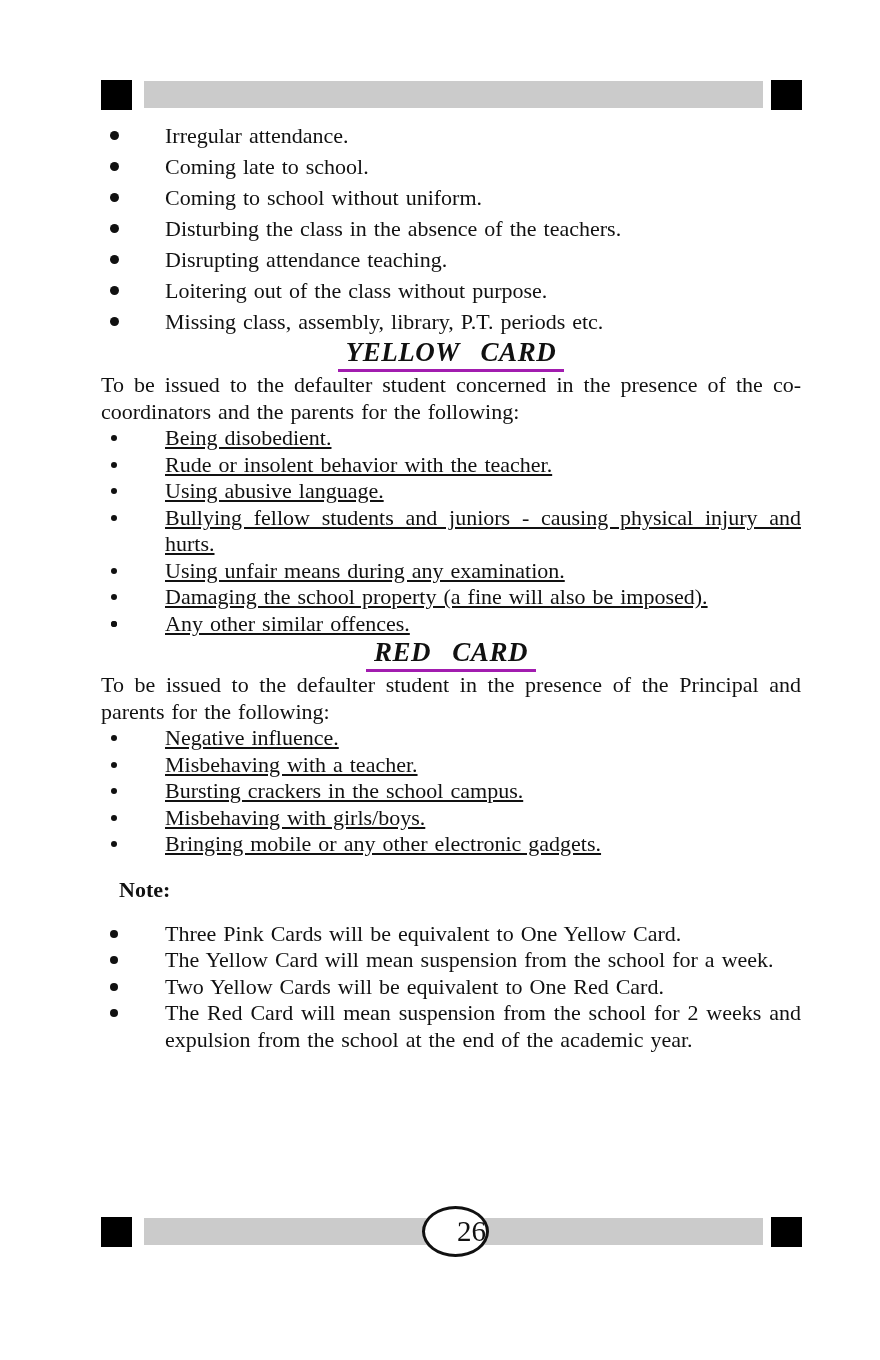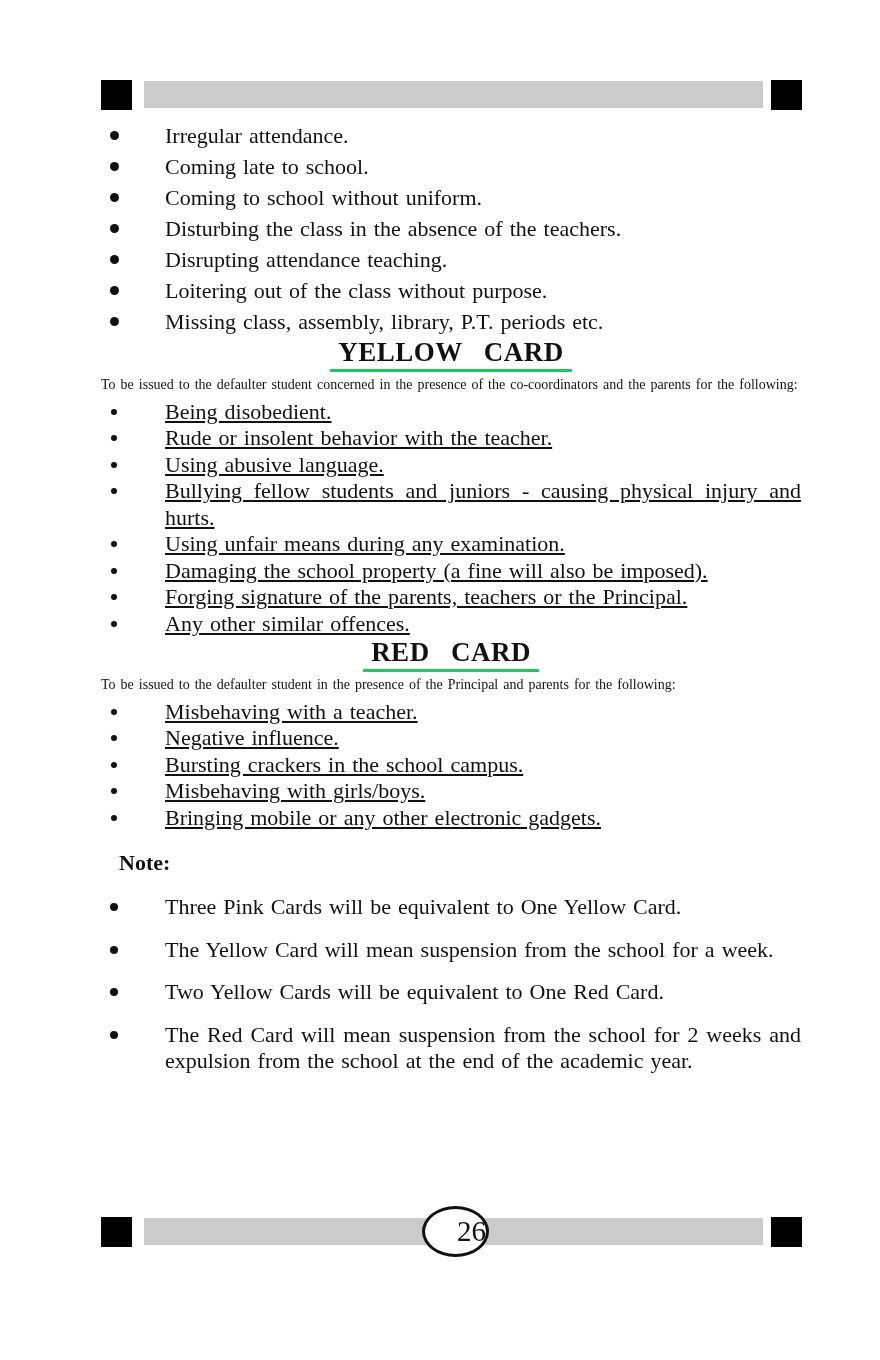--- a/index.html
+++ b/index.html
@@ -50,21 +50,21 @@
   ul { list-style: none; margin: 0; padding: 0; }
   li {
     position: relative;
     padding-left: 64px;
     text-align: justify;
     font-size: 22px;
     word-spacing: 1.5px;
   }
   .list-lg li  { line-height: 31px; }
   .list-sm li  { line-height: 26.5px; text-decoration: underline; }
-  .list-note li{ line-height: 26.5px; margin-top: 16px; }
+  .list-note li{ line-height: 26.5px; }
 
   .bullet {
     position: absolute;
     background: #111111;
     border-radius: 50%;
   }
   .list-lg  .bullet { left: 9px;  width: 9px; height: 9px; top: 11px; }
   .list-sm  .bullet { left: 10px; width: 6px; height: 6px; top: 10px; }
   .list-note .bullet{ left: 9px;  width: 8px; height: 8px; top: 9px;  }
 
@@ -72,27 +72,28 @@
     margin: 0;
     text-align: center;
     font-size: 27px;
     line-height: 30px;
     font-weight: bold;
     letter-spacing: 0.5px;
     word-spacing: 14px;
   }
   h2 .hd {
     display: inline-block;
-    border-bottom: 3px solid #22c55e;
+    border-bottom: 3px solid #a21caf;
     padding: 0 8px 2px 8px;
+    font-style: italic;
   }
 
   p.intro {
     margin: 0;
-    font-size: 14px;
+    font-size: 22px;
     line-height: 26.5px;
     text-align: justify;
     word-spacing: 1.5px;
   }
 
   p.note-label {
     margin: 18px;
     font-size: 22px;
     line-height: 27px;
     font-weight: bold;
@@ -121,29 +122,29 @@
 
   <h2><span class="hd">YELLOW CARD</span></h2>
   <p class="intro">To be issued to the defaulter student concerned in the presence of the co-coordinators and the parents for the following:</p>
   <ul class="list-sm">
     <li><span class="bullet"></span><span>Being disobedient.</span></li>
     <li><span class="bullet"></span><span>Rude or insolent behavior with the teacher.</span></li>
     <li><span class="bullet"></span><span>Using abusive language.</span></li>
     <li><span class="bullet"></span><span>Bullying fellow students and juniors - causing physical injury and hurts.</span></li>
     <li><span class="bullet"></span><span>Using unfair means during any examination.</span></li>
     <li><span class="bullet"></span><span>Damaging the school property (a fine will also be imposed).</span></li>
-    <li><span class="bullet"></span><span>Forging signature of the parents, teachers or the Principal.</span></li>
+    <li><span class="bullet"></span></li>
     <li><span class="bullet"></span><span>Any other similar offences.</span></li>
   </ul>
 
   <h2><span class="hd">RED CARD</span></h2>
   <p class="intro">To be issued to the defaulter student in the presence of the Principal and parents for the following:</p>
   <ul class="list-sm">
+    <li><span class="bullet"></span><span>Negative influence.</span></li>
     <li><span class="bullet"></span><span>Misbehaving with a teacher.</span></li>
-    <li><span class="bullet"></span><span>Negative influence.</span></li>
     <li><span class="bullet"></span><span>Bursting crackers in the school campus.</span></li>
     <li><span class="bullet"></span><span>Misbehaving with girls/boys.</span></li>
     <li><span class="bullet"></span><span>Bringing mobile or any other electronic gadgets.</span></li>
   </ul>
 
   <p class="note-label">Note:</p>
   <ul class="list-note">
     <li><span class="bullet"></span><span>Three Pink Cards will be equivalent to One Yellow Card.</span></li>
     <li><span class="bullet"></span><span>The Yellow Card will mean suspension from the school for a week.</span></li>
     <li><span class="bullet"></span><span>Two Yellow Cards will be equivalent to One Red Card.</span></li>

